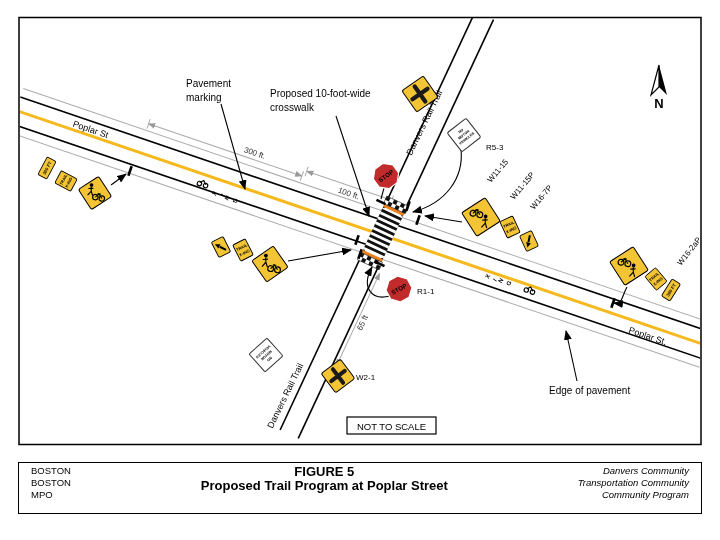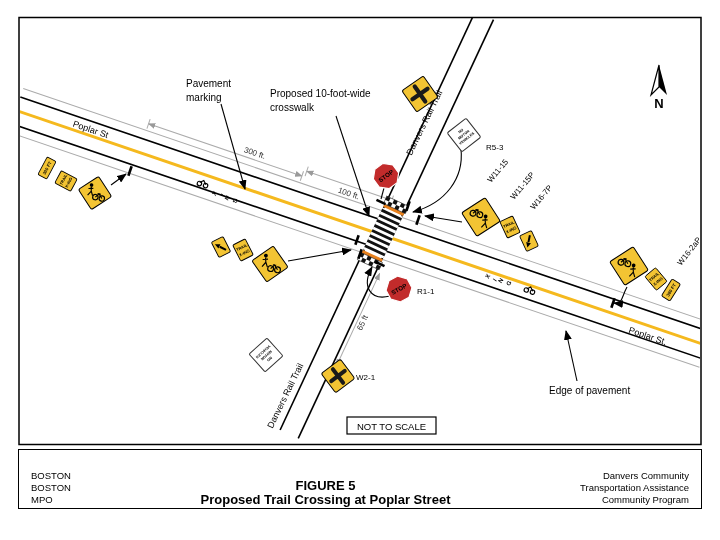--- a/index.html
+++ b/index.html
@@ -11,25 +11,25 @@
   .leader { stroke:#000; stroke-width:1.1; fill:none; }
   .tick   { stroke:#ababab; stroke-width:1; }
   .tbar   { stroke:#000; stroke-width:2.6; }
   .plq    { stroke:#000; stroke-width:0.9; }
   .dia    { stroke:#000; stroke-width:1; }
   .glyph  { stroke:#000; stroke-width:1.15; fill:none; }
   .lbl    { font-size:10px; }
   .street { font-size:9px; }
   .dim    { font-size:8px; fill:#333; }
   .sgl    { font-size:8px; }
-  .tb     { position:absolute; left:18px; top:449px; width:684px; height:60px; border:1.5px solid #000;
-            box-sizing:border-box; display:flex; justify-content:space-between; align-items:flex-end; padding:2px 12px; }
+  .tb     { position:absolute; left:18px; top:462px; width:684px; height:52px; border:1.5px solid #000;
+            box-sizing:border-box; display:flex; justify-content:space-between; align-items:flex-start; padding:2px 12px; }
   .tb-left   { font-size:9.5px; line-height:12px; }
   .tb-center { font-size:13px; font-weight:bold; line-height:13.5px; text-align:center; }
-  .tb-right  { font-size:9.5px; line-height:12px; text-align:right; }
+  .tb-right  { font-size:9.5px; font-style:italic; line-height:12px; text-align:right; }
 </style>
 </head>
 <body>
 
 <div id="stage">
 <svg width="720" height="540" viewBox="0 0 720 540">
   <defs>
     <marker id="ah" viewBox="0 0 10 8" refX="9" refY="4" markerWidth="9" markerHeight="7.2" orient="auto-start-reverse">
       <path d="M0,0 L10,4 L0,8 Z" fill="#000"></path>
     </marker>
@@ -318,21 +318,21 @@
 </svg>
 
 <div class="tb">
   <div class="tb-left">
     <div>BOSTON</div>
     <div>BOSTON</div>
     <div>MPO</div>
   </div>
   <div class="tb-center">
     <div>FIGURE 5</div>
-    <div>Proposed Trail Crossing at Poplar Street</div>
+    <div>Proposed Trail Program at Poplar Street</div>
   </div>
   <div class="tb-right">
     <div>Danvers Community</div>
-    <div>Transportation Assistance</div>
+    <div>Transportation Community</div>
     <div>Community Program</div>
   </div>
 </div>
 </div>
 
 </body></html>

